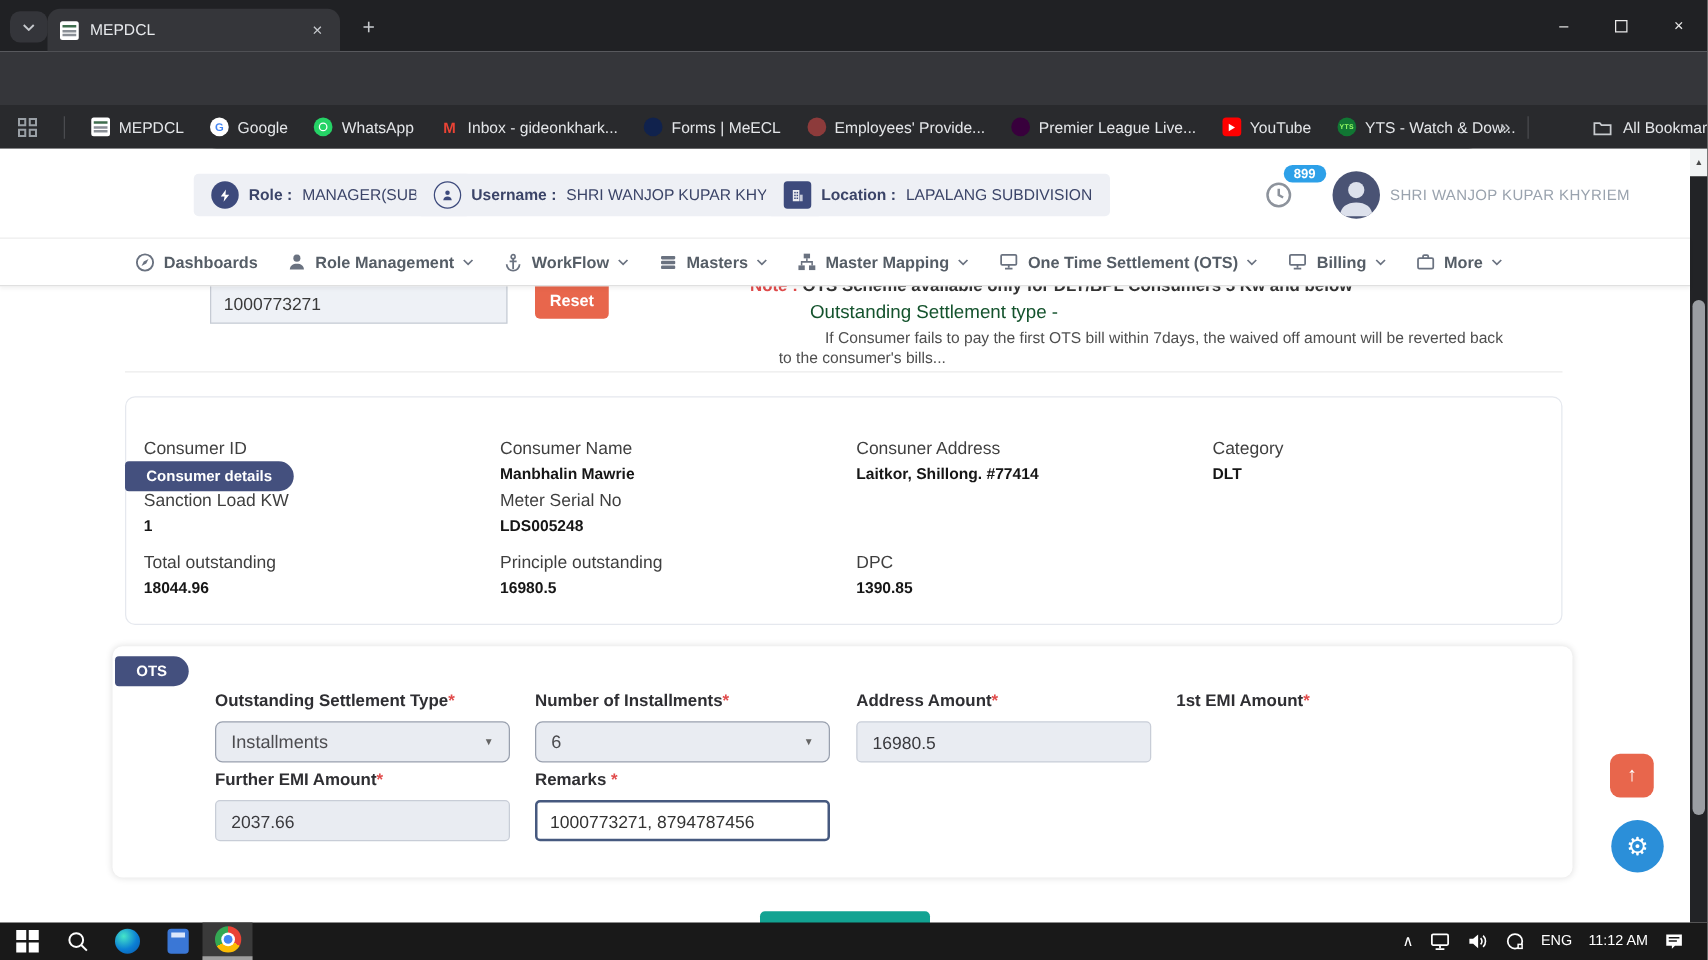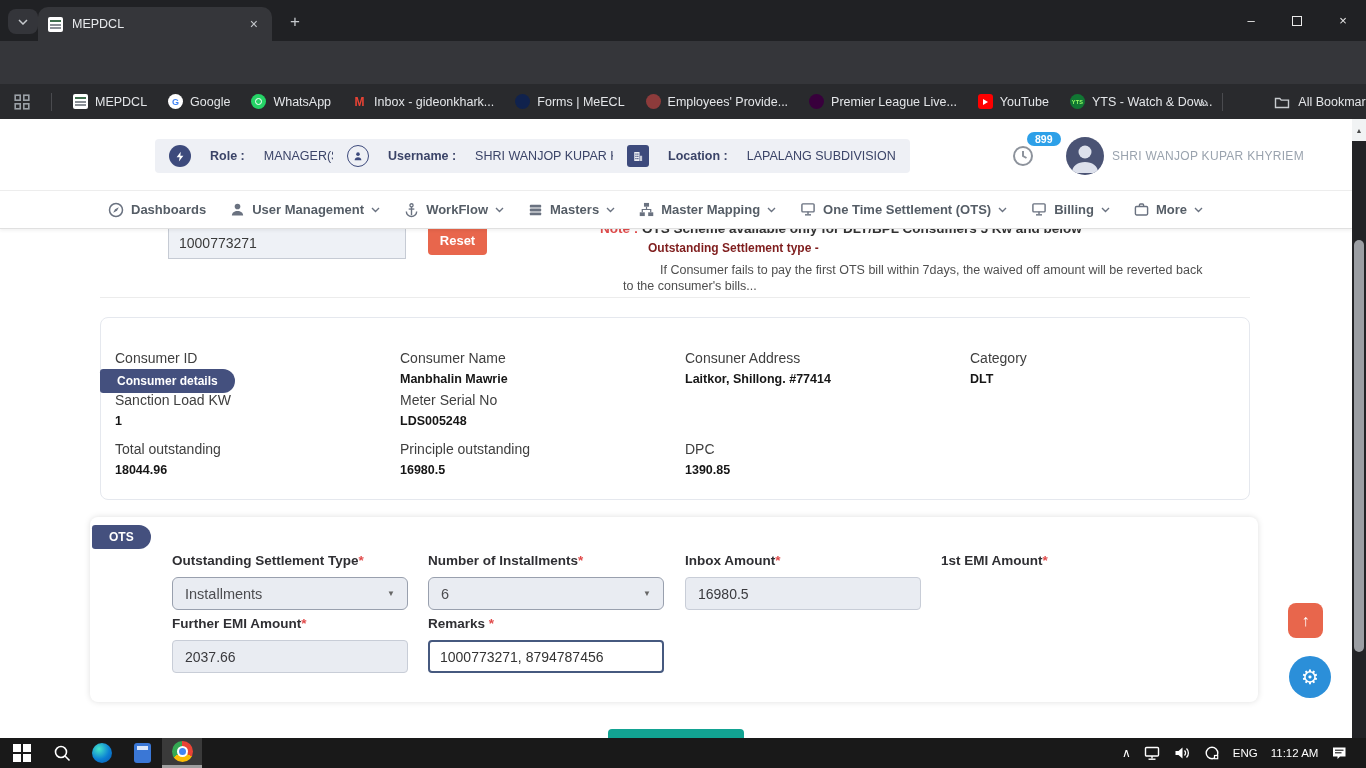--- a/index.html
+++ b/index.html
@@ -44,37 +44,37 @@
   .fav-epf { background:#8d3b3b; }
   .fav-pl { background:#38003c; }
   .fav-youtube { border-radius:3px; background:#f00; }
   .fav-youtube i { display:block; width:0; height:0; border-left:5px solid #fff; border-top:3.5px solid transparent; border-bottom:3.5px solid transparent; margin-left:1px; }
   .fav-yts { background:#173; color:#9f6; font-size:5.5px; letter-spacing:.3px; }
   .bm-right { top:84px; height:35px; display:flex; align-items:center; gap:14px; color:#c6c9cd; }
 
   
   .page { left:0; top:119px; width:1352px; height:619px; background:#fff; }
 
-  .hdr-pill { top:139px; height:34px; background:#eef0f5; border-radius:4px; display:flex; align-items:center; padding:0 14px; gap:19px; }
+  .hdr-pill { top:139px; height:34px; background:#eef0f5; border-radius:4px; display:flex; align-items:center; padding:0 14px; gap:8px; }
   .hdr-pill-icon { width:22px; height:22px; border-radius:50%; background:#3d4a7c; display:flex; align-items:center; justify-content:center; flex:0 0 auto; }
   .hdr-label { font-size:12.5px; font-weight:bold; color:#3b4468; }
   .hdr-value { font-size:12.5px; color:#3b4468; }
   .notif-badge { left:1027px; top:132px; background:#2da0e8; color:#fff; font-size:10.5px; font-weight:bold; padding:1px 8px; border-radius:9px; z-index:2; }
   .user-avatar { left:1066px; top:137px; width:38px; height:38px; border-radius:50%; background:#4a5374; overflow:hidden; }
   .profile-name { left:1112px; top:149px; color:#9aa3ae; font-size:12px; letter-spacing:.3px; }
 
   .navbar { left:0; top:190px; width:1352px; height:39px; background:#fff; z-index:3; border-top:1px solid #ededed; border-bottom:1px solid #e0e0e0; box-shadow:0 2px 3px rgba(0,0,0,.05); display:flex; align-items:center; padding-left:108px; gap:24px; }
   .nav-item { display:flex; align-items:center; gap:7px; color:#555d66; font-size:13px; font-weight:bold; white-space:nowrap; }
   .nav-item svg { flex:0 0 auto; }
 
   .search-input { left:168px; top:226px; width:238px; height:33px; background:#eef1f6; border:1px solid #c6cbd4; font-size:14px; color:#3a3a3a; padding:0 10px; font-family:"Liberation Sans",sans-serif; z-index:1; }
   .reset-btn { left:428px; top:225px; width:59px; height:30px; background:#e8664c; border:none; border-radius:4px; color:#fff; font-size:13px; display:flex; align-items:center; justify-content:center; z-index:1;font-weight:bold; }
   .note-line1 { left:600px; top:221px; font-size:13.5px; font-weight:bold; color:#333; z-index:1; white-space:nowrap; }
   .note-red { color:#e14b4b; font-weight:bold; }
-  .note-line2 { left:648px; top:241px; font-size:12px; font-weight:bold; color:#7f1d1d; z-index:1; }
+  .note-line2 { left:648px; top:241px; font-size:15px; font-weight:normal; color:#14532d; z-index:1; }
   .note-line3 { left:660px; top:263px; font-size:12.5px; color:#4f4f4f; z-index:1; }
   .note-line4 { left:623px; top:279px; font-size:12.5px; color:#4f4f4f; z-index:1; }
   .content-divider { left:100px; top:297px; width:1150px; height:1px; background:#ececec; }
 
   .consumer-card { left:100px; top:317px; width:1150px; height:183px; border:1px solid #e5e8ee; border-radius:8px; background:#fff; }
   .card-badge { background:#44507e; color:#fff; font-size:12px; font-weight:bold; padding:5px 17px; border-radius:4px 15px 15px 4px; z-index:2; }
   .cd-field .f-label { font-size:14px; color:#3f3f3f; }
   .cd-field .f-value { font-size:12.5px; font-weight:bold; color:#161616; margin-top:6px; }
 
   .ots-card { left:90px; top:517px; width:1168px; height:185px; background:#fff; border-radius:8px; box-shadow:0 0 6px rgba(0,0,0,.13); }
@@ -294,21 +294,21 @@
           <circle cx="8" cy="8" r="6.5" fill="none" stroke="#6a7280" stroke-width="1.5"></circle>
           <path d="M10.8 5.2 L9 8.8 L5.2 10.8 L7 7.2 Z" fill="#6a7280"></path>
         </svg>
       <span>Dashboards</span>
     </span>
     <span class="nav-item">
       <svg width="15" height="15" viewBox="0 0 16 16">
           <circle cx="8" cy="4.8" r="3" fill="#6a7280"></circle>
           <path d="M2 14.5c0-3.3 2.7-5 6-5s6 1.7 6 5z" fill="#6a7280"></path>
         </svg>
-      <span>User Management</span>
+      <span>Role Management</span>
       <svg width="9" height="6">
           <polyline points="1,1 4.5,4.5 8,1" fill="none" stroke="#6a7280" stroke-width="1.4"></polyline>
         </svg>
     </span>
     <span class="nav-item">
       <svg width="15" height="16" viewBox="0 0 16 16">
           <circle cx="8" cy="3" r="1.7" fill="none" stroke="#6a7280" stroke-width="1.4"></circle>
           <line x1="8" y1="4.7" x2="8" y2="13.5" stroke="#6a7280" stroke-width="1.5"></line>
           <line x1="5" y1="7" x2="11" y2="7" stroke="#6a7280" stroke-width="1.4"></line>
           <path d="M2.5 9.5a5.5 5.5 0 0 0 11 0" fill="none" stroke="#6a7280" stroke-width="1.5"></path>
@@ -424,21 +424,21 @@
   <div class="abs cd-field" style="left:685px;top:441px;">
       <div class="f-label">DPC</div>
       <div class="f-value">1390.85</div>
     </div>
 
   <div class="abs ots-card"></div>
   <div class="abs card-badge" style="left:92px;top:525px;">OTS</div>
 
   <div class="abs form-label" style="left:172px;top:553px;"><span>Outstanding Settlement Type</span><span class="req">*</span></div>
   <div class="abs form-label" style="left:428px;top:553px;"><span>Number of Installments</span><span class="req">*</span></div>
-  <div class="abs form-label" style="left:685px;top:553px;"><span>Inbox Amount</span><span class="req">*</span></div>
+  <div class="abs form-label" style="left:685px;top:553px;"><span>Address Amount</span><span class="req">*</span></div>
   <div class="abs form-label" style="left:941px;top:553px;"><span>1st EMI Amount</span><span class="req">*</span></div>
 
   <div class="abs sel-field" style="left:172px;top:577px;text-align:center;">
       <span>Installments</span>
       <span class="sel-caret">▼</span>
     </div>
   <div class="abs sel-field" style="left:428px;top:577px;">
       <span>6</span>
       <span class="sel-caret">▼</span>
     </div>

